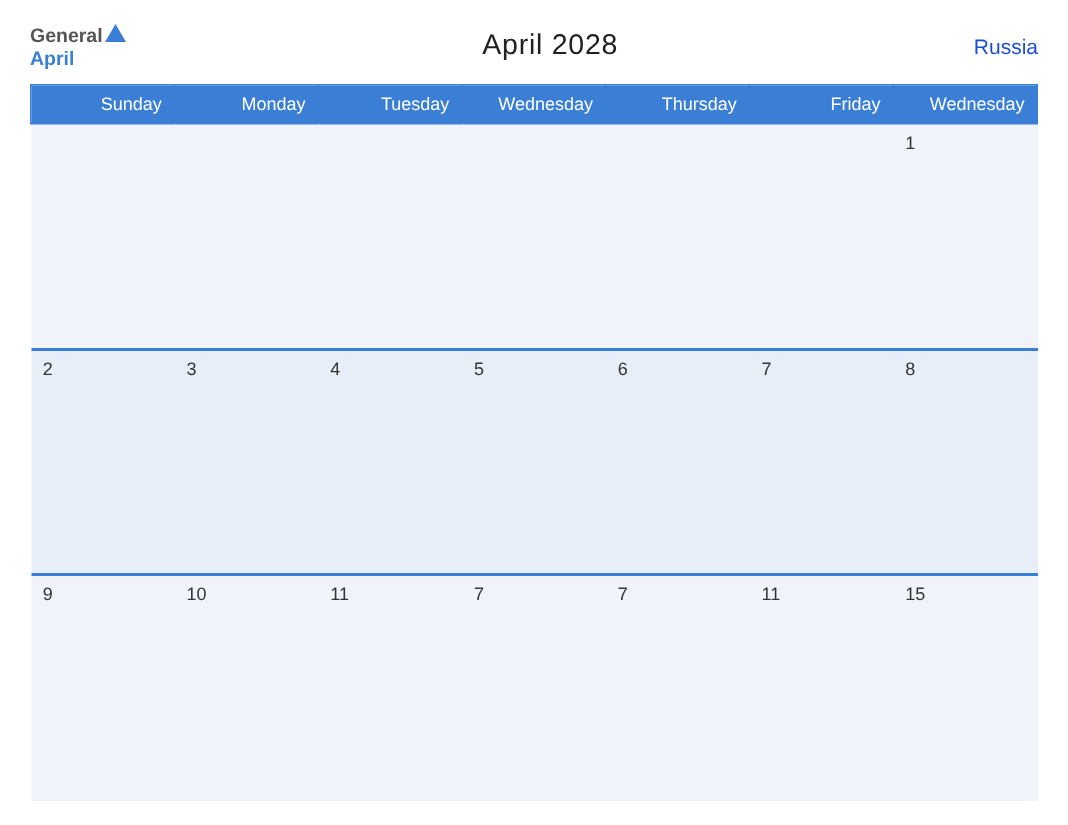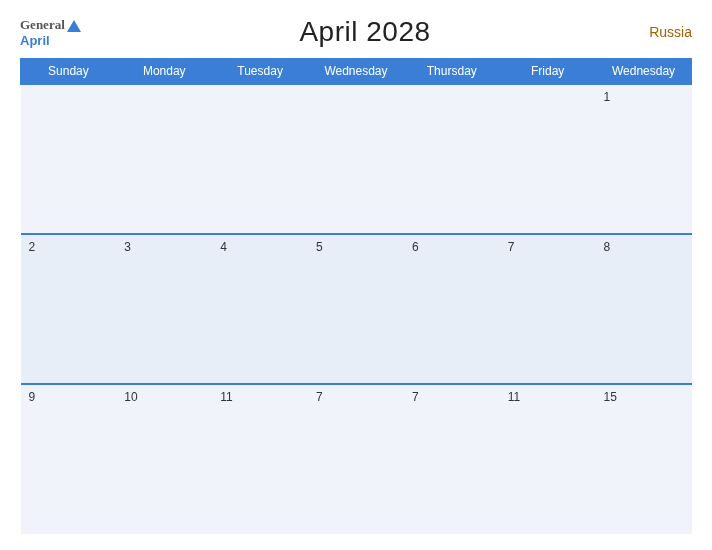--- a/index.html
+++ b/index.html
@@ -43,45 +43,45 @@
       width: 0;
       height: 0;
       border-left: 7px solid transparent;
       border-right: 7px solid transparent;
       border-bottom: 12px solid #3a7fd5;
       margin-left: 2px;
       margin-bottom: 1px;
     }
 
     .calendar-title {
-      font-size: 28px;
+      font-size: 19px;
       color: #222;
       font-weight: normal;
       letter-spacing: 0.5px;
     }
 
     .country-label {
       font-size: 14px;
-      color: #a16207;
+      color: #1d4ed8;
       font-weight: normal;
     }
 
     
     .calendar-table {
       width: 100%;
       border-collapse: collapse;
       flex: 1;
     }
 
     .calendar-table thead tr th {
       background-color: #3a7fd5;
       color: #fff;
       font-size: 12px;
       font-weight: normal;
-      text-align: center;
+      text-align: right;
       padding: 5px 8px;
       border: 1px solid #3a7fd5;
     }
 
     .calendar-table tbody tr {
       height: 68px;
     }
 
     .calendar-table tbody tr td {
       border: none;
@@ -119,21 +119,21 @@
       font-size: 12px;
       color: #333;
     }
   </style>
 </head>
 <body>
 
 <div class="header">
   <div class="logo">
     <div style="display:flex; flex-direction:column; align-items:flex-start;">
-      <div style="display:flex; align-items:flex-end;font-family:Liberation Serif, serif;">
+      <div style="display:flex; align-items:flex-start;">
         <span class="logo-text-general">General</span>
         <div class="logo-triangle"></div>
       </div>
       <span class="logo-text-blue">April</span>
     </div>
   </div>
   <div class="calendar-title">April 2028</div>
   <div class="country-label">Russia</div>
 </div>
 

